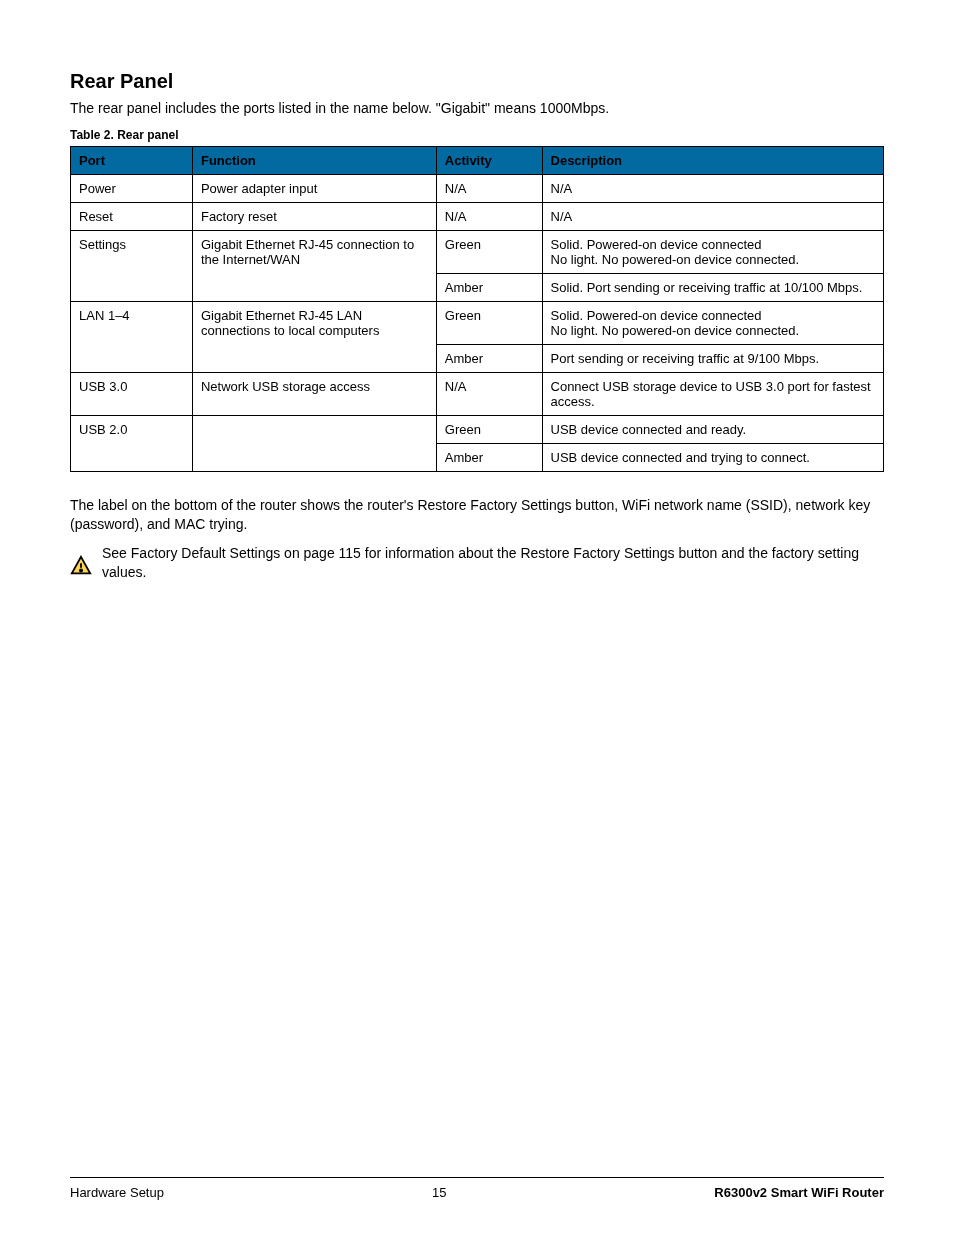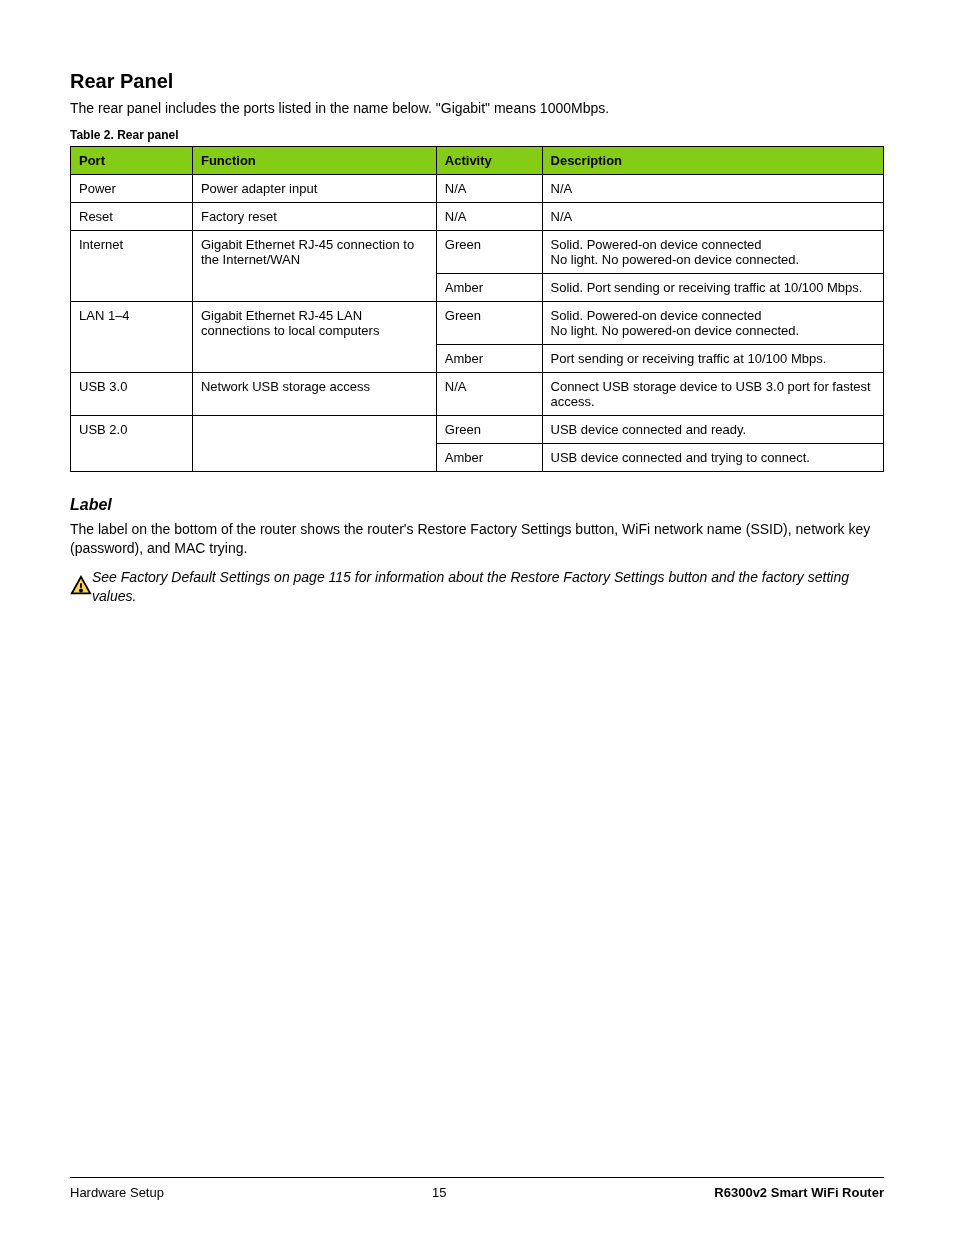--- a/index.html
+++ b/index.html
@@ -40,21 +40,21 @@
     margin: 0 0 24px 0;
     font-size: 13px;
   }
   table.led th, table.led td {
     border: 1px solid #000;
     padding: 6px 8px;
     text-align: left;
     vertical-align: top;
   }
   table.led th {
-    background: #84cc16;
+    background: #0369a1;
     font-weight: bold;
   }
   .col0 { width: 15%; }
   .col1 { width: 30%; }
   .col2 { width: 13%; }
   .col3 { width: 42%; }
   ul.bullets {
     margin: 0 0 14px 18px;
     padding: 0;
     font-size: 14px;
@@ -62,23 +62,23 @@
   }
   ul.bullets li { margin: 0 0 6px 0; }
   .subhead {
     font-size: 16px;
     font-weight: bold;
     font-style: italic;
     margin: 12px 0 6px 0;
   }
   .warn-row {
     display: flex;
-    align-items: center;
+    align-items: flex-end;
+    gap: 10px;
     margin: 6px 0 10px 0;
-    font-style: italic;
   }
   .warn-icon {
     margin-top:2px;
     flex: 0 0 auto;
   }
   .warn-text {
     font-size: 14px;
     line-height: 1.35;
   }
   .footer-line {
@@ -134,41 +134,41 @@
         <td>N/A</td>
       </tr>
       <tr>
         <td>Reset</td>
         <td>Factory reset</td>
         <td>N/A</td>
         <td>N/A</td>
       </tr>
 
       <tr>
-        <td rowspan="2">Internet</td>
+        <td rowspan="2">Settings</td>
         <td rowspan="2">Gigabit Ethernet RJ-45 connection to the Internet/WAN</td>
         <td>Green</td>
         <td style="white-space:pre-line">Solid. Powered-on device connected
 No light. No powered-on device connected.</td>
       </tr>
       <tr>
         <td>Amber</td>
         <td style="white-space:pre-line">Solid. Port sending or receiving traffic at 10/100 Mbps.</td>
       </tr>
 
       <tr>
         <td rowspan="2">LAN 1–4</td>
         <td rowspan="2">Gigabit Ethernet RJ-45 LAN connections to local computers</td>
         <td>Green</td>
         <td style="white-space:pre-line">Solid. Powered-on device connected
 No light. No powered-on device connected.</td>
       </tr>
       <tr>
         <td>Amber</td>
-        <td>Port sending or receiving traffic at 10/100 Mbps.</td>
+        <td>Port sending or receiving traffic at 9/100 Mbps.</td>
       </tr>
 
       <tr>
         <td>USB 3.0</td>
         <td>Network USB storage access</td>
         <td>N/A</td>
         <td>Connect USB storage device to USB 3.0 port for fastest access.</td>
       </tr>
 
       <tr>
@@ -178,21 +178,20 @@
         <td>USB device connected and ready.</td>
       </tr>
       <tr>
         <td>Amber</td>
         <td>USB device connected and trying to connect.</td>
       </tr>
     </tbody>
   </table>
 
 
-  <h3 class="subhead">Label</h3>
 
   <p class="text">The label on the bottom of the router shows the router's Restore Factory Settings button, WiFi network name (SSID), network key (password), and MAC trying.</p>
 
   <div class="warn-row">
     <span class="warn-icon">
       <svg width="22" height="22" viewBox="0 0 24 24" fill="none" stroke="#000" stroke-width="2">
         <path d="M12 2 L22 20 L2 20 Z" fill="#ffd54f" stroke="#000"></path>
         <line x1="12" y1="9" x2="12" y2="14" stroke="#000"></line>
         <circle cx="12" cy="17" r="1.2" fill="#000"></circle>
       </svg>

